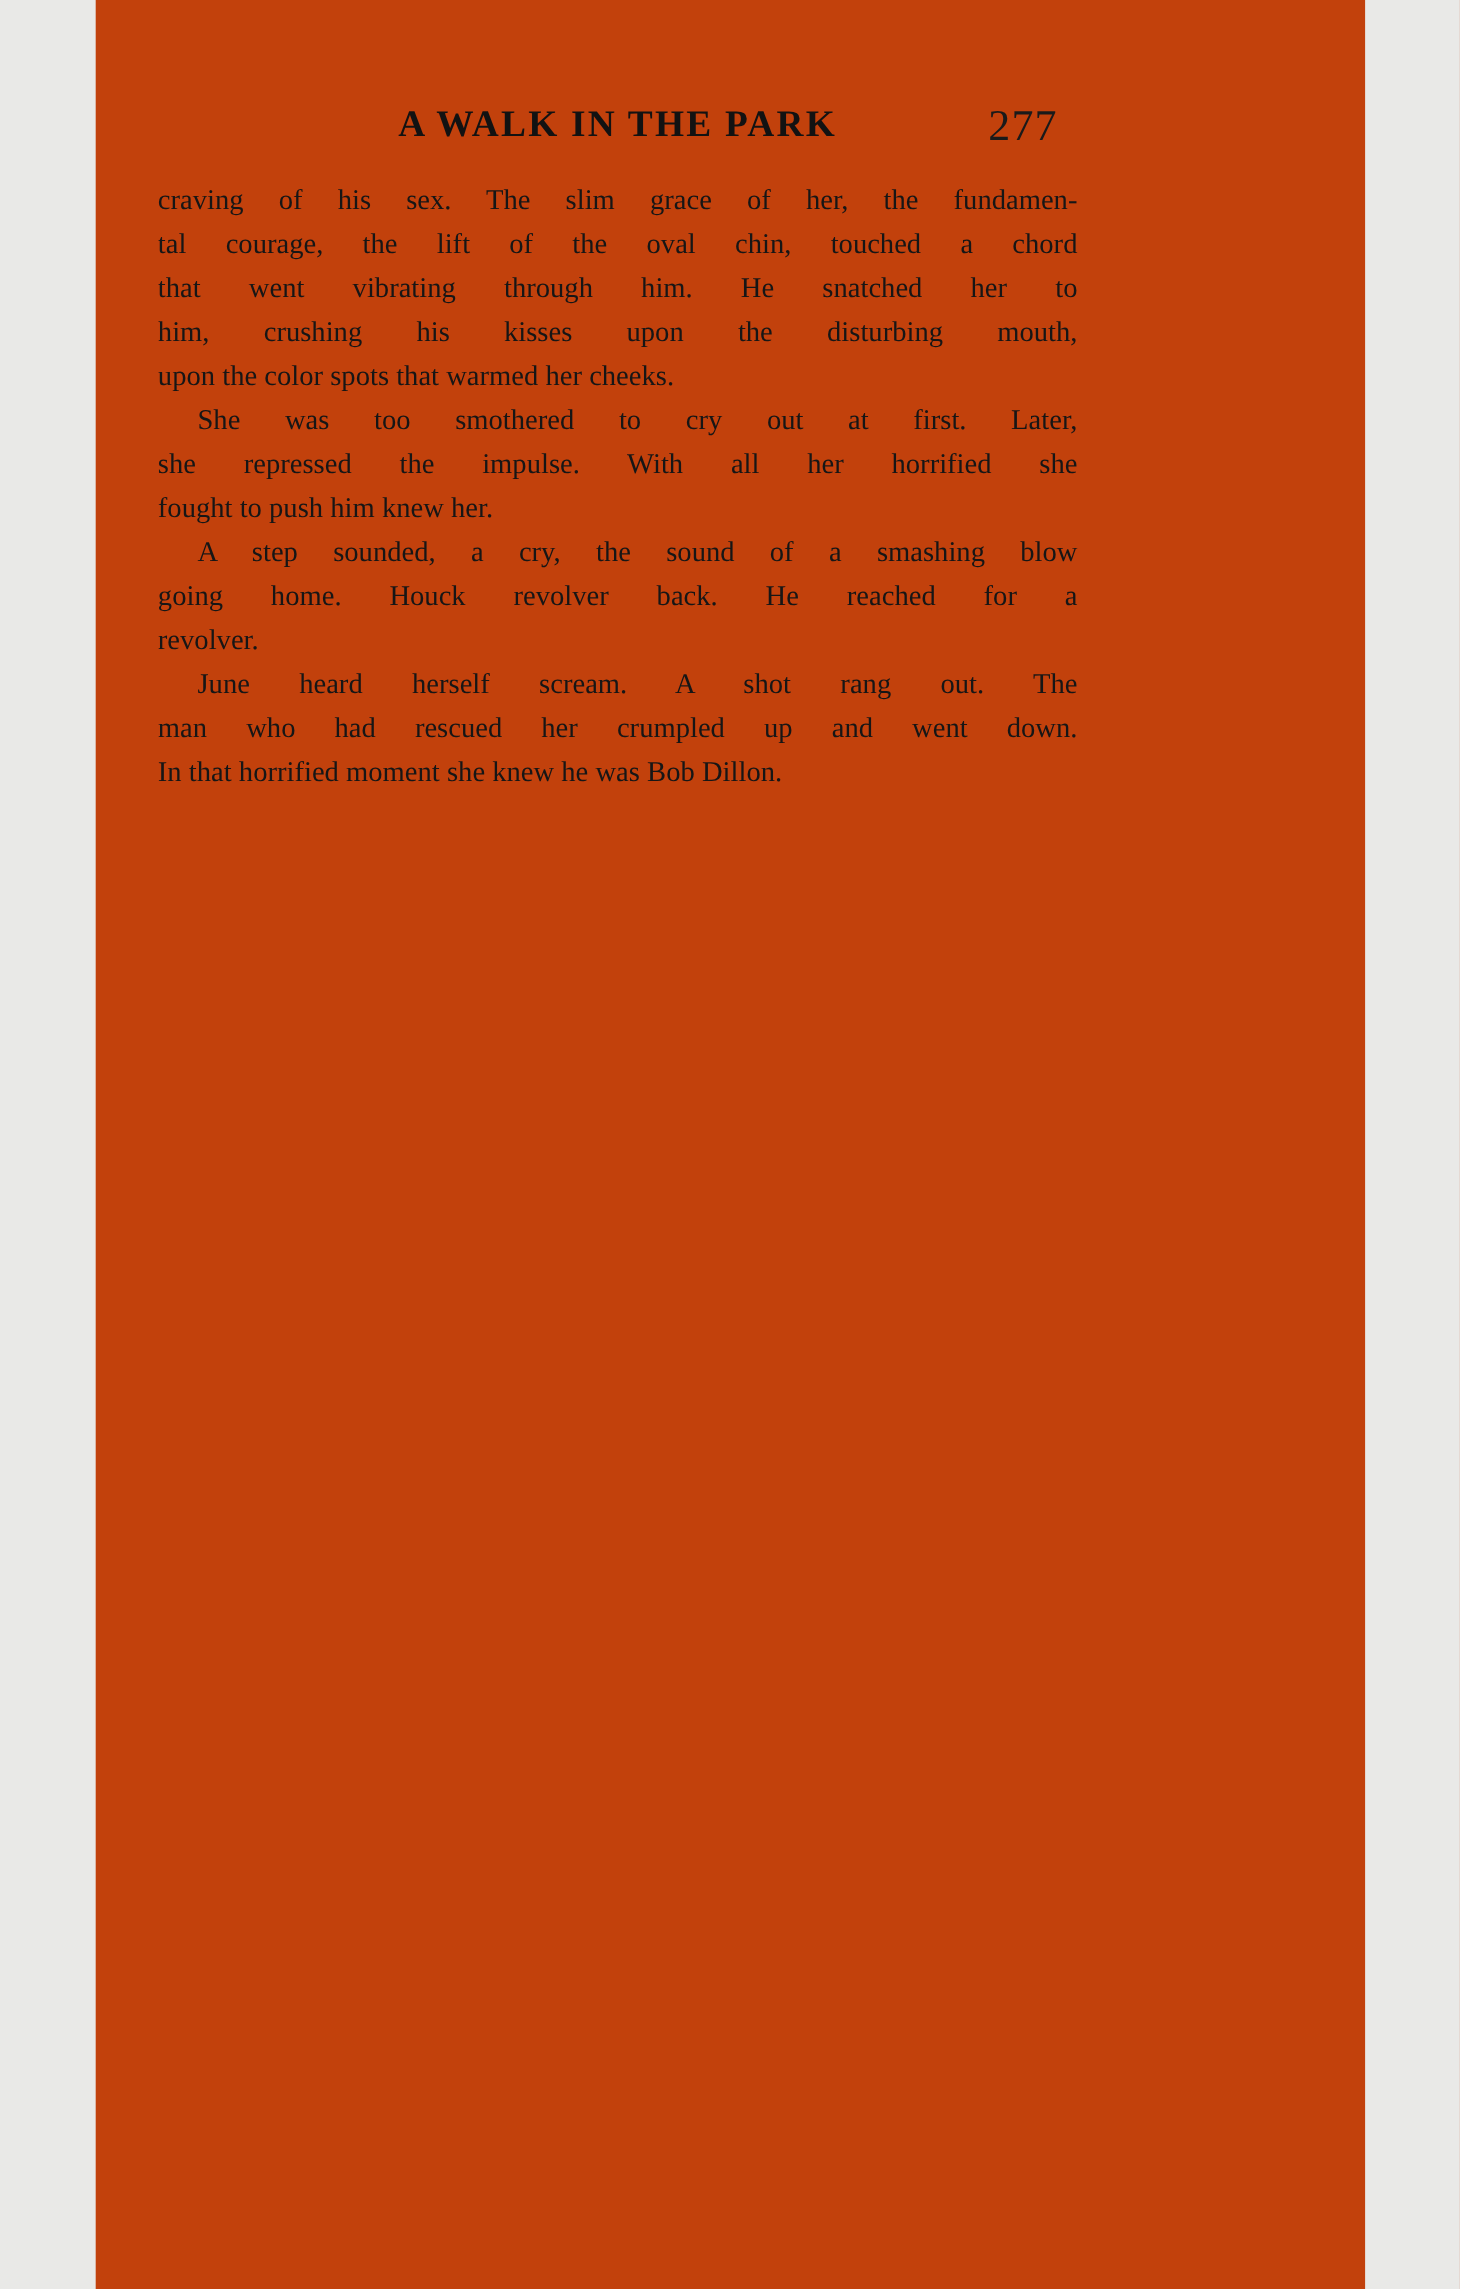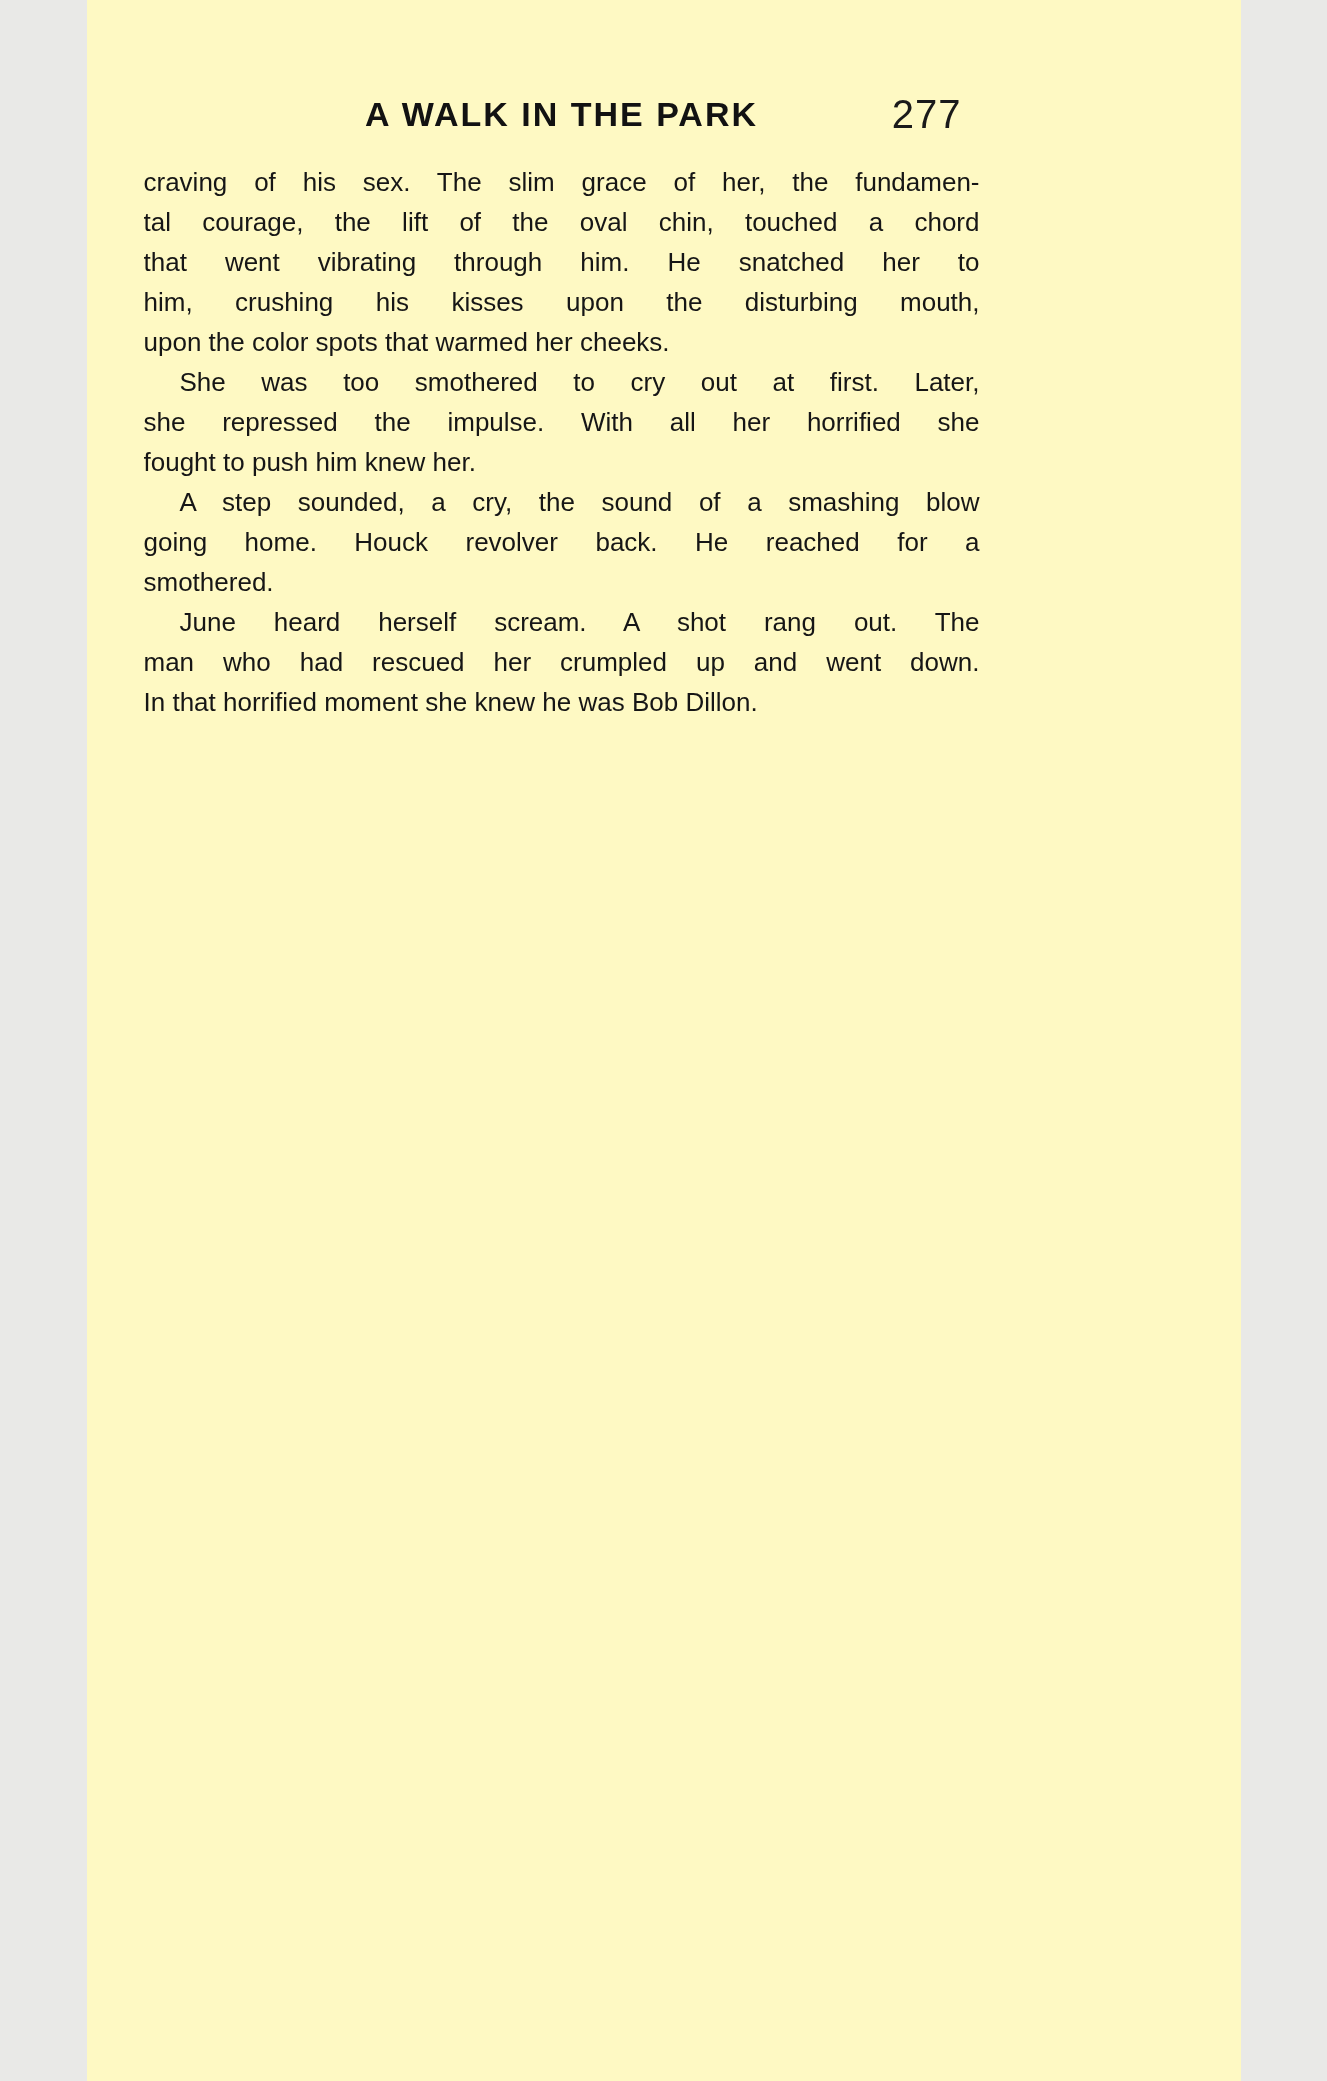--- a/index.html
+++ b/index.html
@@ -5,23 +5,23 @@
   html, body {
     margin: 0;
     padding: 0;
     background: #e9e9e7;
   }
   .page {
     position: relative;
     width: 1154px;
     height: 2081px;
     margin: 0 auto;
-    background: #fef9c3;
+    background: #c2410c;
     color: #161616;
-    font-family: Liberation Sans, sans-serif;
+    font-family: Liberation Serif, serif;
     overflow: hidden;
   }
   .column {
     position: absolute;
     left: 57px;
     top: 92px;
     width: 836px;
   }
   .header {
     position: relative;
@@ -85,21 +85,21 @@
           <div class="line last">upon the color spots that warmed her cheeks.</div>
         </div>
         <div class="paragraph indent">
           <div class="line">She was too smothered to cry out at first. Later,</div>
           <div class="line">she repressed the impulse. With all her horrified she</div>
           <div class="line last">fought to push him knew her.</div>
         </div>
         <div class="paragraph indent">
           <div class="line">A step sounded, a cry, the sound of a smashing blow</div>
           <div class="line">going home. Houck revolver back. He reached for a</div>
-          <div class="line last">smothered.</div>
+          <div class="line last">revolver.</div>
         </div>
         <div class="paragraph indent">
           <div class="line">June heard herself scream. A shot rang out. The</div>
           <div class="line">man who had rescued her crumpled up and went down.</div>
           <div class="line last">In that horrified moment she knew he was Bob Dillon.</div>
         </div>
       </div>
   </div>
 </div>
 

